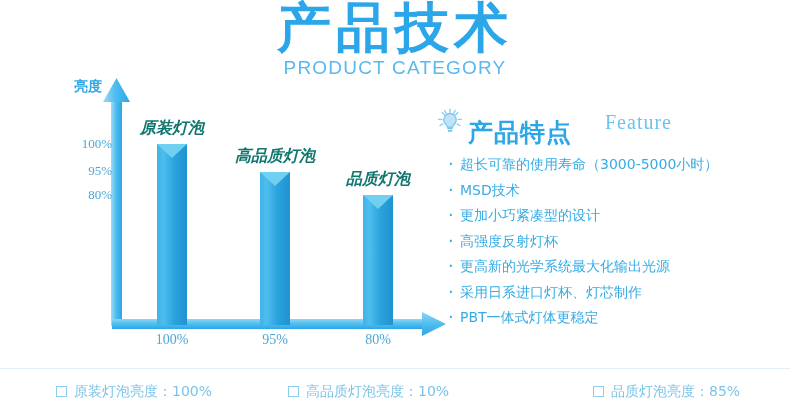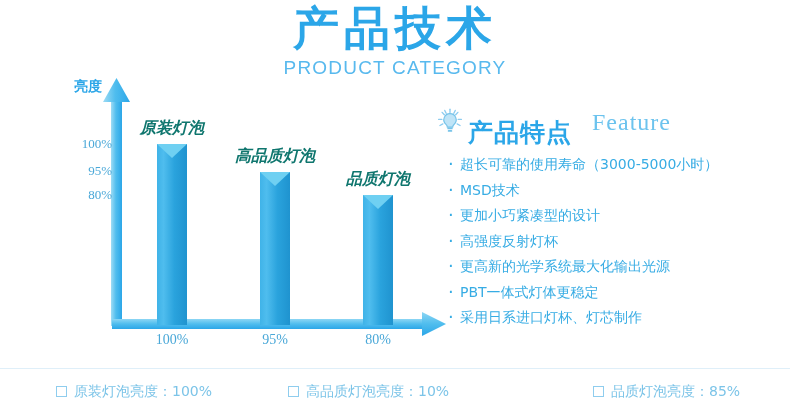--- a/index.html
+++ b/index.html
@@ -26,21 +26,21 @@
     top: 0;
     width: 790px;
     height: 86px;
     text-align: center;
   }
   .header-title-cn {
     position: absolute;
     left: 0;
     top: 2px;
     width: 790px;
-    font-size: 46px;
+    font-size: 54px;
     line-height: 52px;
     font-weight: bold;
     letter-spacing: 5px;
     color: #2ba6e8;
     font-family: "DejaVu Sans", "Liberation Sans", sans-serif;
   }
   .header-title-en {
     position: absolute;
     left: 0;
     top: 56px;
@@ -164,23 +164,23 @@
     top: 12px;
     font-size: 25px;
     line-height: 34px;
     font-weight: bold;
     letter-spacing: 1px;
     color: #2ba6e8;
     font-family: "DejaVu Sans", "Liberation Sans", sans-serif;
   }
   .feature-title-en {
     position: absolute;
-    left: 160px;
+    left: 173px;
     top: 2px;
-    font-size: 24px;
+    font-size: 20px;
     line-height: 32px;
     letter-spacing: 1px;
     color: #6cc3ee;
     font-family: "Liberation Serif", serif;
   }
   .feature-list {
     list-style: none;
     margin: 6px 0 0 0;
     padding: 0 0 0 14px;
   }
@@ -330,22 +330,22 @@
       <div class="feature-title-cn">产品特点</div>
       <div class="feature-title-en">Feature</div>
     </div>
 
     <ul class="feature-list">
       <li class="feature-item">超长可靠的使用寿命（3000-5000小时）</li>
       <li class="feature-item">MSD技术</li>
       <li class="feature-item">更加小巧紧凑型的设计</li>
       <li class="feature-item">高强度反射灯杯</li>
       <li class="feature-item">更高新的光学系统最大化输出光源</li>
+      <li class="feature-item">采用日系进口灯杯、灯芯制作</li>
       <li class="feature-item">PBT一体式灯体更稳定</li>
-      <li class="feature-item">采用日系进口灯杯、灯芯制作</li>
     </ul>
   </div>
 
   <div class="footer-divider"></div>
   <div class="footer">
     <div class="footer-item f0">
       <span class="box"></span><span>原装灯泡亮度：100%</span>
     </div>
     <div class="footer-item f1">
       <span class="box"></span><span>高品质灯泡亮度：10%</span>

